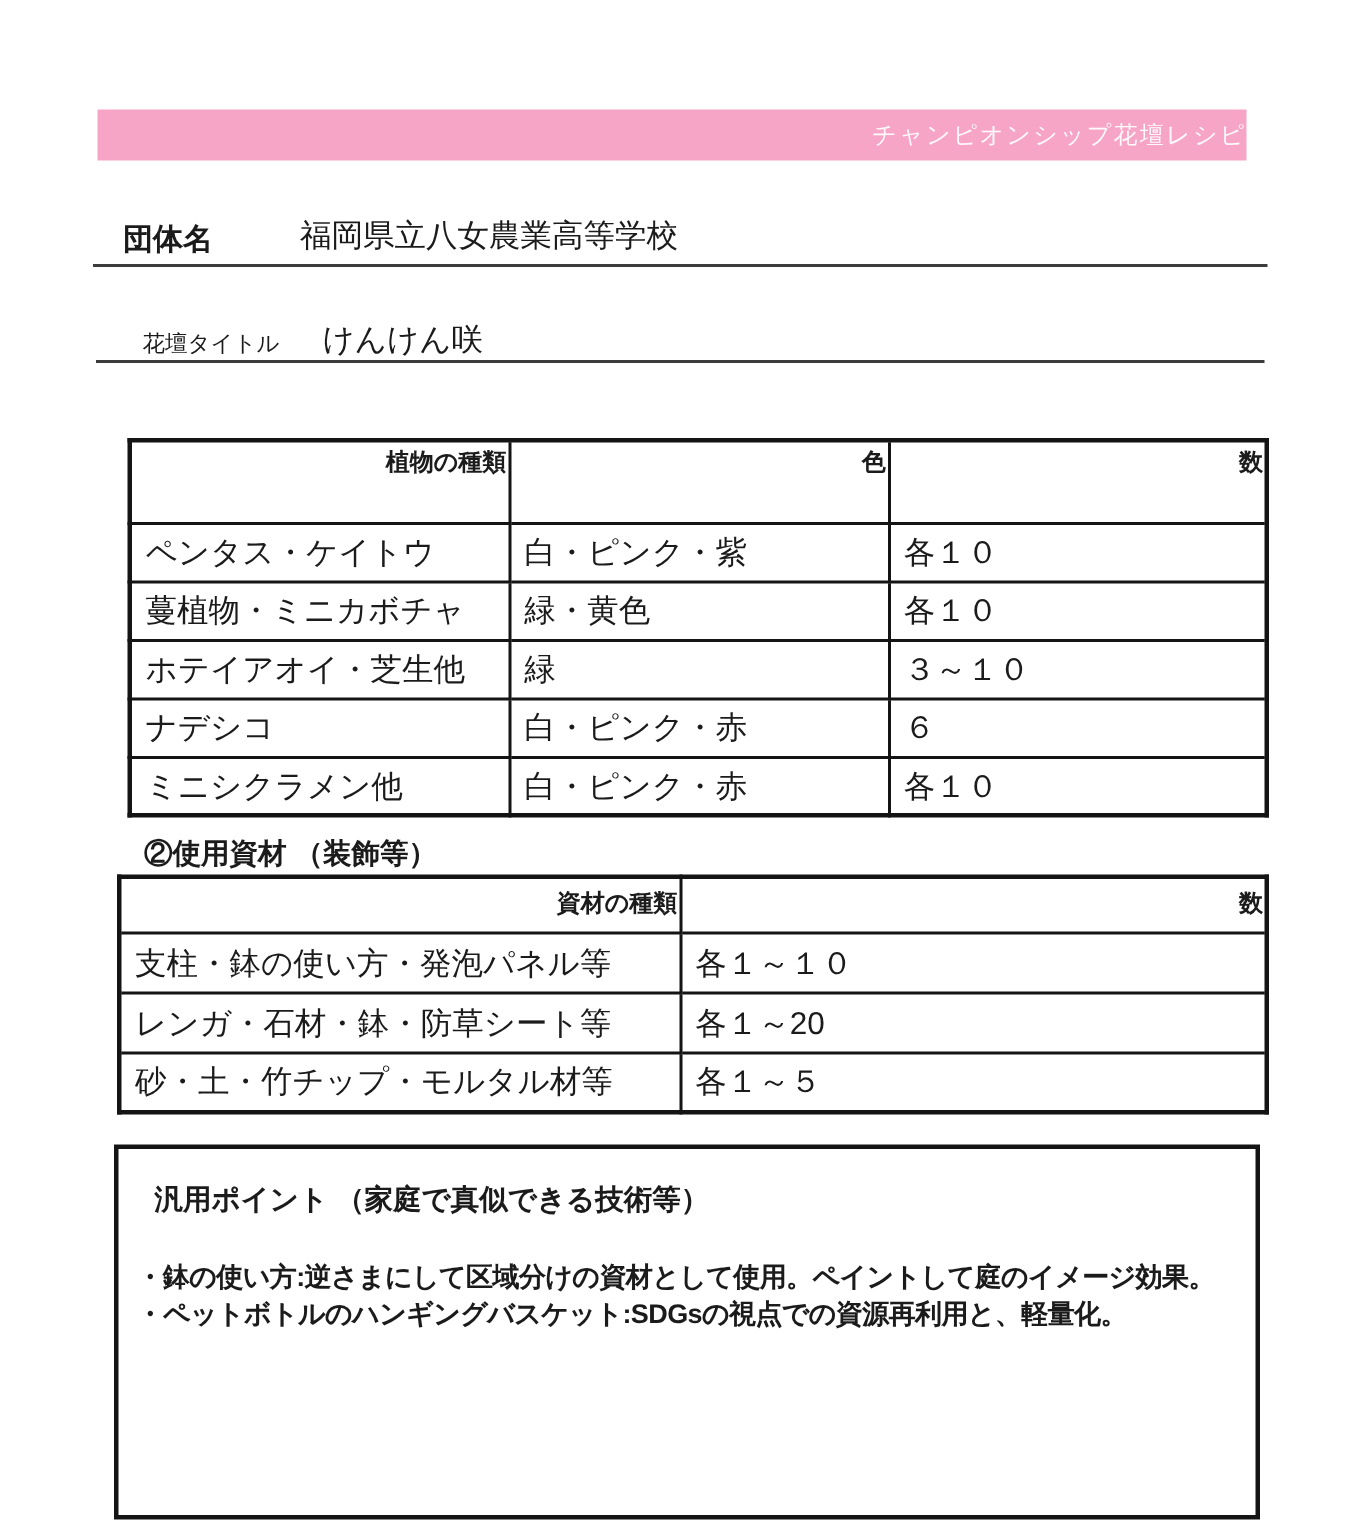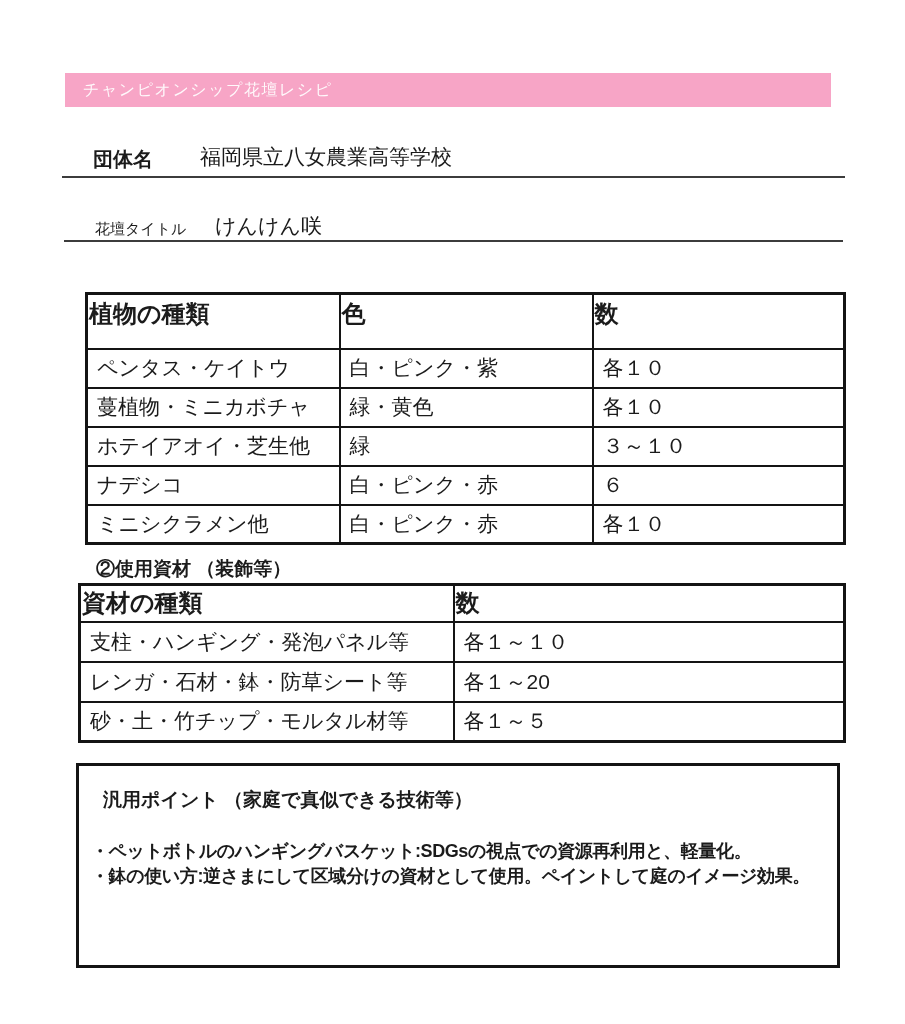--- a/index.html
+++ b/index.html
@@ -17,68 +17,68 @@
     width:766px; height:34px;
     background:#F7A5C6;
     display:flex; align-items:center;
     padding-left:18px; box-sizing:border-box;
   }
   .banner-title {
     color:rgba(255,255,255,0.93);
     font-size:16px; letter-spacing:1.5px;
   }
   
-  .org-label { position:absolute; left:93px; top:146px; font-size:20px; font-weight:bold; }
+  .org-label { position:absolute; left:82px; top:146px; font-size:20px; font-weight:bold; }
   .org-value { position:absolute; left:200px; top:143px; font-size:21px; }
   .rule-org { position:absolute; left:62px; top:176px; width:783px; height:2px; background:#3c3c3c; }
   
   .bed-label { position:absolute; left:95px; top:220px; font-size:15px; }
   .bed-value { position:absolute; left:215px; top:212px; font-size:21px; }
   .rule-bed { position:absolute; left:64px; top:240px; width:779px; height:2px; background:#3c3c3c; }
   
   .sec1-heading { position:absolute; left:96px; top:266px; font-size:19px; font-weight:bold; }
   .sec2-heading { position:absolute; left:96px; top:556px; font-size:19px; font-weight:bold; }
   
   table { border-collapse:collapse; table-layout:fixed; background:#fff; }
   .plants-table  { position:absolute; left:85px; top:292px; width:758px; border:3px solid #141414; }
   .materials-table { position:absolute; left:78px; top:583px; width:765px; border:3px solid #141414; }
   th, td { border:2px solid #141414; box-sizing:border-box; overflow:hidden; white-space:nowrap; }
   th {
-    font-size:24px; font-weight:bold; text-align:left; vertical-align:top;
+    font-size:16px; font-weight:bold; text-align:right; vertical-align:top;
     padding-top:3px;
   }
   td { font-size:21px; font-weight:normal; text-align:left; vertical-align:middle; padding-left:9px;border-radius:19px; }
   .plants-table .head-row   { height:55px; }
   .plants-table .data-row   { height:39px; }
   .materials-table .head-row { height:37px; }
   .materials-table .head-row th { vertical-align:middle; padding-top:0;margin-top:32px; }
   .materials-table .data-row { height:40px; }
   
   .points-box {
     position:absolute; left:76px; top:763px;
-    width:764px; height:205px;
+    width:764px; height:250px;
     border:3px solid #141414; box-sizing:border-box;
     background:#fff;
   }
   .points-heading {
     margin:21px 0 0 24px;
     font-size:19px; font-weight:bold;
   }
   .points-list { margin:26px 0 0 12px; }
   .point-bullet {
     font-size:18px; font-weight:bold; line-height:25px;
     letter-spacing:-0.4px; white-space:nowrap;
   }
 </style>
 </head>
 <body>
 
 <div class="page">
 
-  <div class="banner" style="background: rgb(247, 165, 198);">
+  <div class="banner" style="background: rgb(247, 165, 198); justify-content: flex-end;">
     <span class="banner-title">チャンピオンシップ花壇レシピ</span>
   </div>
 
   <span class="org-label">団体名</span>
   <span class="org-value">福岡県立八女農業高等学校</span>
   <div class="rule-org"></div>
 
   <span class="bed-label">花壇タイトル</span>
   <span class="bed-value">けんけん咲</span>
   <div class="rule-bed"></div>
@@ -130,35 +130,35 @@
     <colgroup>
         <col style="width:374px">
         <col style="width:391px">
       </colgroup>
     <tbody>
         <tr class="head-row">
       <th>資材の種類</th>
       <th>数</th>
     </tr>
     <tr class="data-row">
-      <td>支柱・ハンギング・発泡パネル等</td>
+      <td>支柱・鉢の使い方・発泡パネル等</td>
       <td>各１～１０</td>
     </tr>
     <tr class="data-row">
       <td>レンガ・石材・鉢・防草シート等</td>
       <td>各１～20</td>
     </tr>
     <tr class="data-row">
       <td>砂・土・竹チップ・モルタル材等</td>
       <td>各１～５</td>
     </tr>
   </tbody>
     </table>
 
   <div class="points-box">
     <div class="points-heading">汎用ポイント （家庭で真似できる技術等）</div>
     <div class="points-list">
+      <div class="point-bullet">・鉢の使い方:逆さまにして区域分けの資材として使用。ペイントして庭のイメージ効果。</div>
       <div class="point-bullet">・ペットボトルのハンギングバスケット:SDGsの視点での資源再利用と、軽量化。</div>
-      <div class="point-bullet">・鉢の使い方:逆さまにして区域分けの資材として使用。ペイントして庭のイメージ効果。</div>
     </div>
   </div>
 
 </div>
 
 </body></html>

